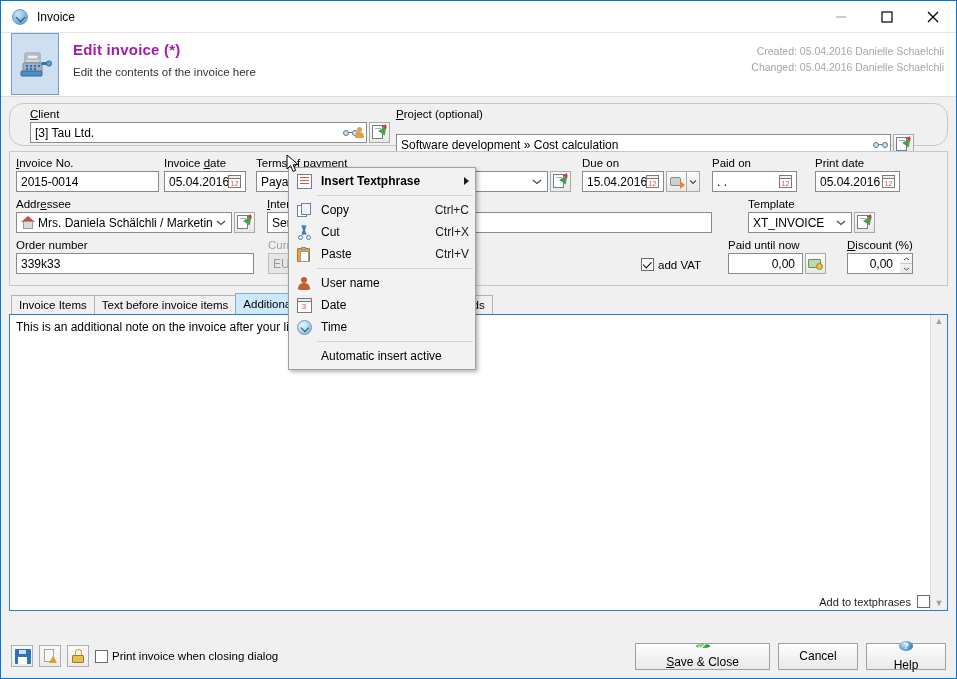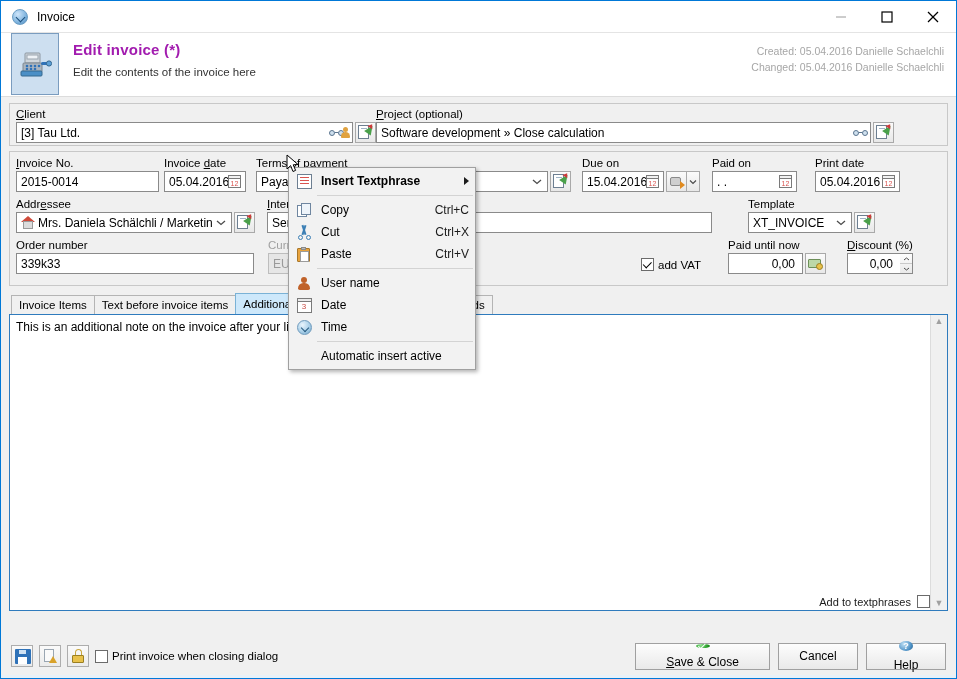--- a/index.html
+++ b/index.html
@@ -402,21 +402,21 @@
       <div class="head-sub">Edit the contents of the invoice here</div>
     </div>
     <div class="head-meta">
       <div>Created: 05.04.2016  Danielle Schaelchli</div>
       <div>Changed: 05.04.2016  Danielle Schaelchli</div>
     </div>
   </div>
 
   <div class="body">
 
-    <div class="panel" style="height:43px;padding:4px 6px;">
+    <div class="panel" style="height:43px;padding:4px 20px;border-radius:14px;">
       <div class="row" style="gap:0;">
         <div class="fld" style="width:360px;">
           <label class="lbl"><span class="u">C</span><span>lient</span></label>
           <div style="display:flex;">
             <div class="input withicon" style="width:337px;">
               <span class="val">[3] Tau Ltd.</span>
               <span style="display:flex;align-items:center;">
                 <span class="glasses">
                     <span class="l"></span>
                     <span class="r"></span>
@@ -430,25 +430,25 @@
             </div>
             <div class="sqbtn">
               <span class="pencilpage">
                   <span class="pg"></span>
                   <span class="pc"></span>
                   <span class="pcr"></span>
                 </span>
             </div>
           </div>
         </div>
-        <div class="fld" style="width:520px;">
+        <div class="fld" style="width:520px;margin-left:6px;gap:12px;">
           <label class="lbl"><span class="u">P</span><span>roject (optional)</span></label>
           <div style="display:flex;">
             <div class="input withicon" style="width:495px;">
-              <span class="val">Software development » Close calculation</span>
+              <span class="val">Software development » Cost calculation</span>
               <span style="display:flex;align-items:center;">
                 <span class="glasses">
                     <span class="l"></span>
                     <span class="r"></span>
                     <span class="br"></span>
                   </span>
               </span>
             </div>
             <div class="sqbtn">
               <span class="pencilpage">

